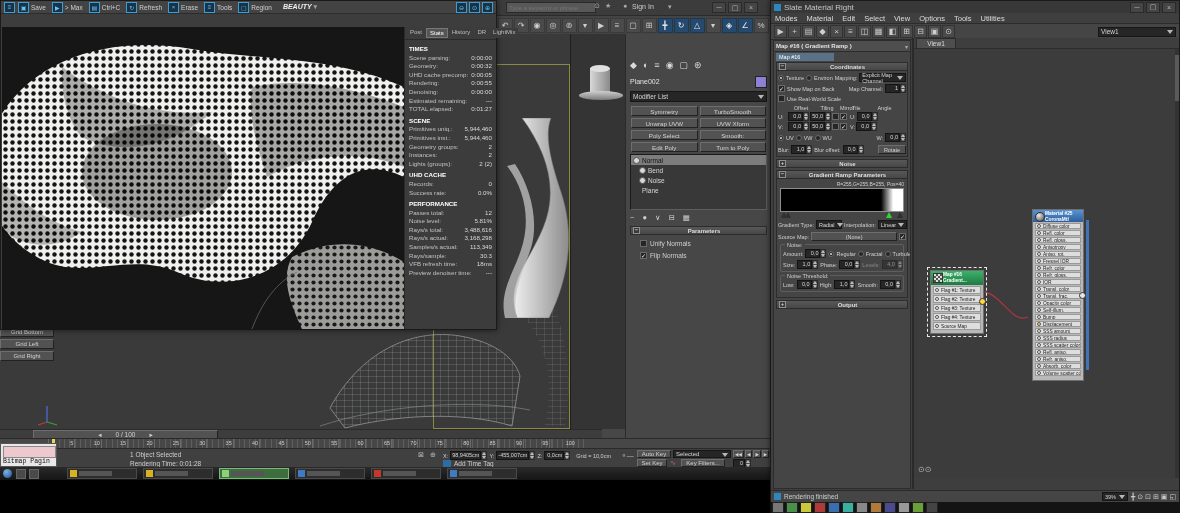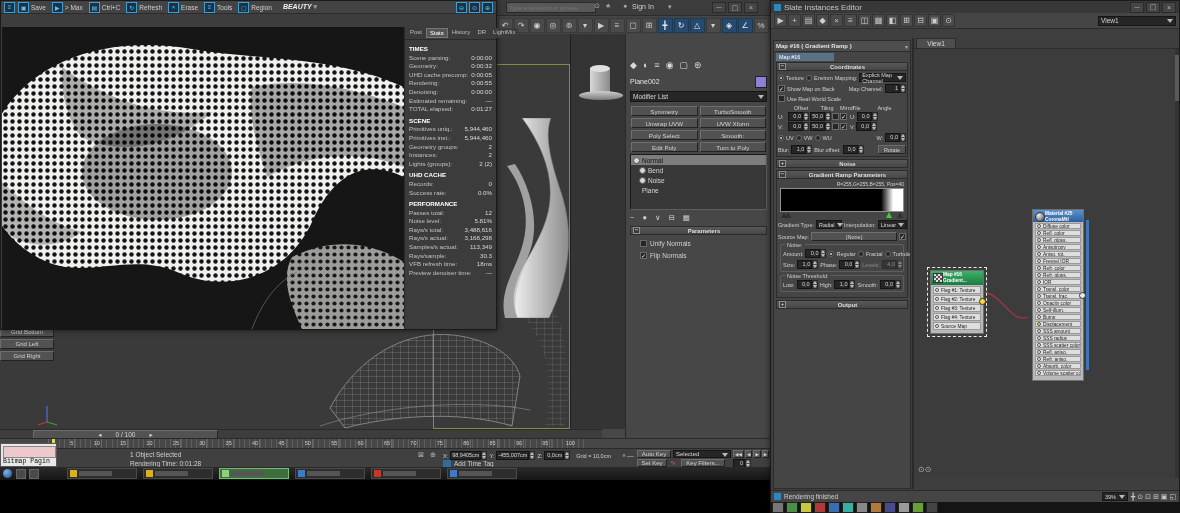--- a/index.html
+++ b/index.html
@@ -569,28 +569,39 @@
         <span class="tb-btn">
           <span class="tb-ic" style="background: rgb(63, 122, 196);"></span>
           <span class="tb-txt"></span>
         </span>
       </div>
   </div>
 
   <div class="ab win" style="left:770px;top:0;width:410px;height:502px;background:#3f3f3f;">
     <div class="titlebar" style="height:12px;background:#383838;">
       <span style="width:7px;height:7px;background:#2e86c1;display:inline-block;margin-right:3px;"></span>
-      <span style="font-size:8px;">Slate Instances Editor</span>
+      <span style="font-size:8px;">Slate Material Right</span>
       <div class="winbtns">
 
       <span class="winbtn">─</span>
           <span class="winbtn">▢</span>
           <span class="winbtn">×</span>
         </div>
     </div>
+    <div class="row" style="height:10px;padding:0 4px;border-bottom:1px solid #2c2c2c;">
+
+    <span class="menu-item">Modes</span>
+        <span class="menu-item">Material</span>
+        <span class="menu-item">Edit</span>
+        <span class="menu-item">Select</span>
+        <span class="menu-item">View</span>
+        <span class="menu-item">Options</span>
+        <span class="menu-item">Tools</span>
+        <span class="menu-item">Utilities</span>
+      </div>
     <div class="row" style="height:15px;padding:0 3px;border-bottom:1px solid #2c2c2c;background:#454545;">
       <div class="row">
 
       <span class="sicn">▶</span>
           <span class="sicn">+</span>
           <span class="sicn">▤</span>
           <span class="sicn">◆</span>
           <span class="sicn">×</span>
           <span class="sicn">≡</span>
           <span class="sicn">◫</span>

